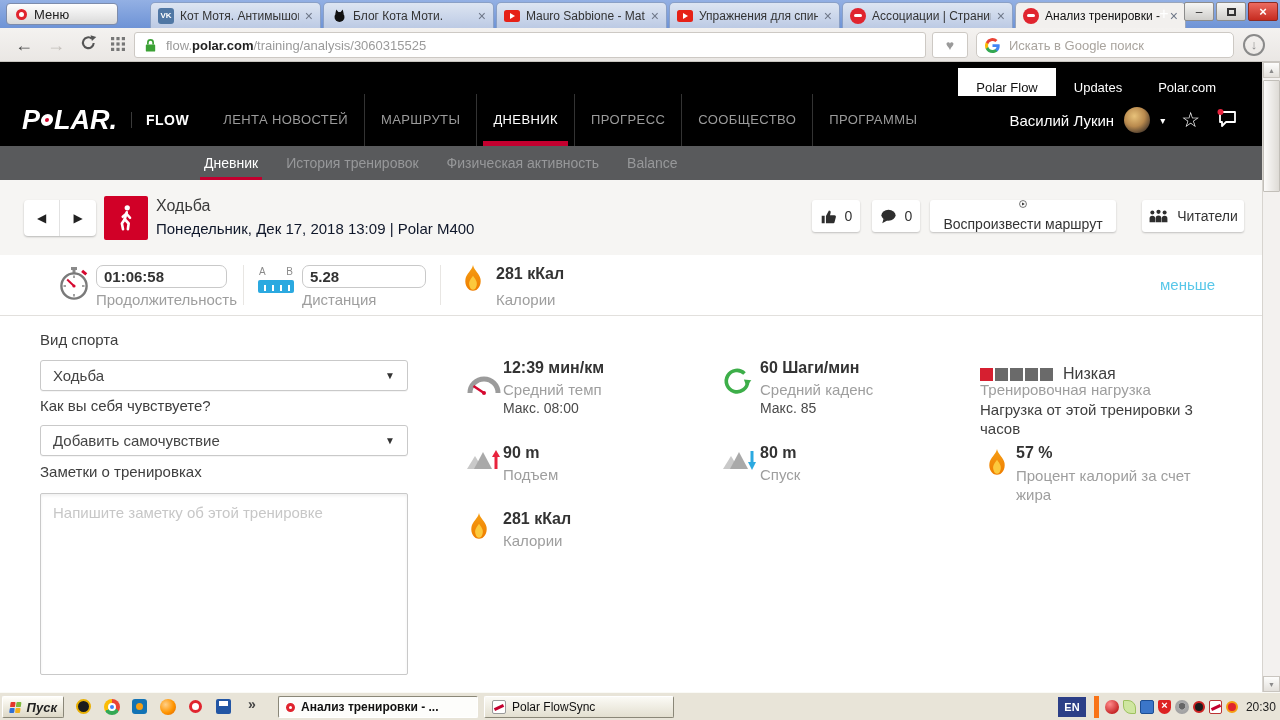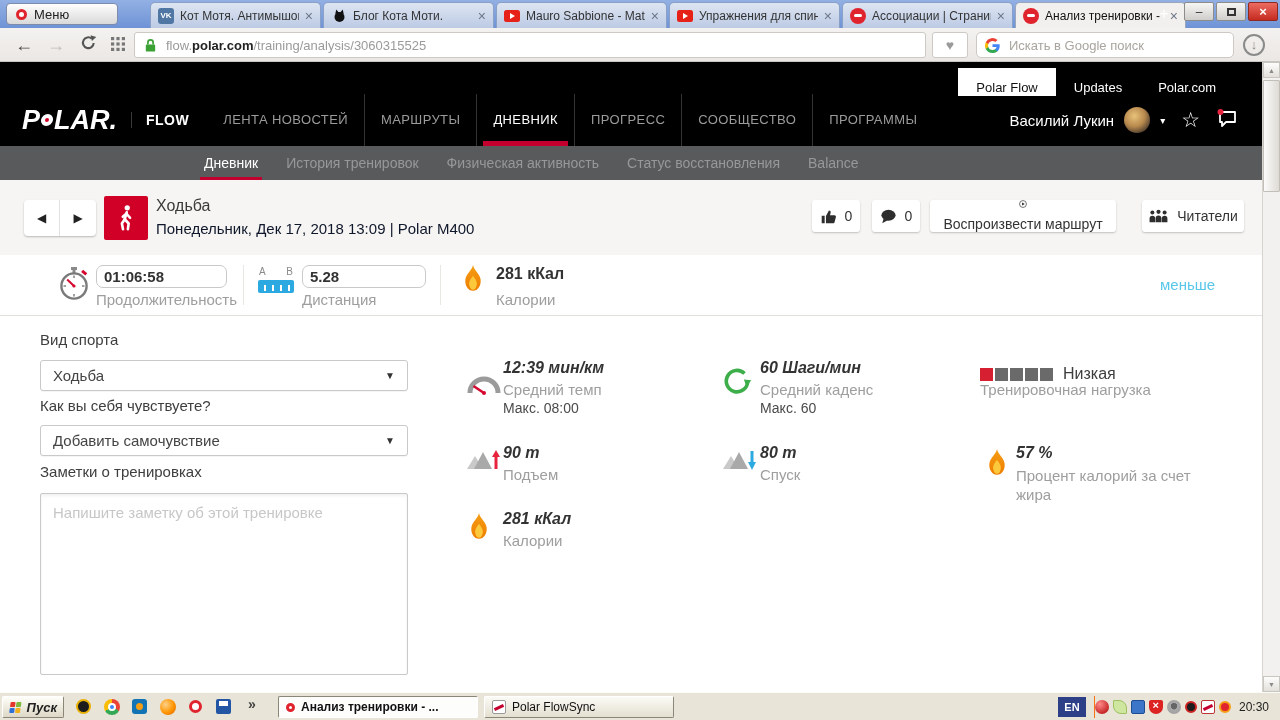--- a/index.html
+++ b/index.html
@@ -101,21 +101,21 @@
   .sumval{position:absolute;top:10px;font-size:16px;font-weight:bold;color:#333;}
   .lesslink{position:absolute;left:1160px;top:21px;color:#58c7e9;font-size:15px;}
 
   
   .content{position:absolute;left:0;top:254px;width:1262px;height:376px;background:#fff;}
   .flabel{position:absolute;left:40px;font-size:15px;color:#3e3e3e;}
   .fselect{position:absolute;left:40px;width:368px;height:31px;border:1px solid #c9c9c9;border-radius:3px;background:#fff;display:flex;align-items:center;padding:0 12px;font-size:15px;color:#444;box-shadow:0 1px 0 rgba(0,0,0,.04);}
   .fselect .sel-caret{margin-left:auto;font-size:10px;color:#333;}
   .notes{position:absolute;left:40px;top:177px;width:368px;height:182px;border:1px solid #c9c9c9;border-radius:2px;resize:none;outline:none;padding:10px 12px;font-size:15px;color:#444;box-shadow:inset 0 2px 3px rgba(0,0,0,.06);}
   .notes::placeholder{color:#c7c7c7;}
-  .statval{position:absolute;font-size:16px;font-weight:bold;color:#333;font-style:italic;}
+  .statval{position:absolute;font-size:16px;font-weight:bold;color:#333;}
   .statlab{position:absolute;font-size:15px;color:#9e9e9e;}
   .statmax{position:absolute;font-size:14px;color:#4a4a4a;}
   .sicon{position:absolute;}
   .loadsquares{position:absolute;left:980px;top:49px;display:flex;gap:2px;align-items:center;}
   .sq{width:13px;height:13px;background:#6a6a6a;}
   .sq.red{background:#d61f30;}
   .loadlevel{font-size:16px;color:#3e3e3e;margin-left:8px;}
   .loaddesc{position:absolute;left:980px;top:85px;width:215px;font-size:15px;color:#3e3e3e;line-height:1.25;}
   .fatlab{position:absolute;left:1016px;top:151px;width:200px;font-size:15px;color:#9e9e9e;line-height:1.25;}
 
@@ -126,21 +126,21 @@
 
   
   .taskbar{position:absolute;left:0;top:692px;width:1280px;height:28px;background:#e8e4d8;border-top:1px solid #fafaf6;}
   .startbtn{position:absolute;left:2px;top:3px;width:62px;height:22px;background:linear-gradient(#fffef9,#ddd8c6);border:1px solid;border-color:#fff #8a8778 #8a8778 #fff;border-radius:2px;display:flex;align-items:center;gap:5px;padding:0 6px;font-size:13px;font-weight:bold;font-style:italic;color:#222;}
   .ql{position:absolute;top:4px;width:19px;height:19px;display:flex;align-items:center;justify-content:center;}
   .chev{position:absolute;left:248px;top:3px;font-size:14px;font-weight:bold;color:#444;}
   .taskbtn{position:absolute;top:3px;height:22px;border:1px solid;border-radius:2px;display:flex;align-items:center;gap:6px;padding:0 7px;font-size:12px;color:#111;white-space:nowrap;overflow:hidden;}
   .taskbtn.active{background:#fdfdfb;border-color:#8a8778 #fff #fff #8a8778;font-weight:bold;}
   .taskbtn.idle{background:linear-gradient(#fbfaf5,#e3dfd0);border-color:#fff #8a8778 #8a8778 #fff;}
   .langbox{position:absolute;left:1058px;top:4px;width:28px;height:20px;background:#2c3f87;color:#fff;font-size:11px;font-weight:bold;text-align:center;line-height:20px;}
-  .tray{position:absolute;left:1094px;top:3px;width:182px;height:22px;border-left:1px solid #f97316;display:flex;align-items:center;gap:4px;}
+  .tray{position:absolute;left:1094px;top:3px;width:182px;height:22px;border-left:5px solid #f97316;display:flex;align-items:center;gap:4px;padding-left:6px;}
   .ti{width:14px;height:14px;border-radius:50%;}
   .clock{margin-left:4px;font-size:12px;color:#222;}
 
   
   .i-daemon{width:15px;height:15px;border-radius:50%;background:#1c1c1c;border:2px solid #e8b004;}
   .i-chrome{width:16px;height:16px;border-radius:50%;background:conic-gradient(#ea4335 0 33%,#34a853 33% 66%,#fbbc05 66% 100%);position:relative;}
   .i-chrome::after{content:"";position:absolute;left:4px;top:4px;width:8px;height:8px;border-radius:50%;background:#4285f4;border:2px solid #fff;box-sizing:border-box;}
   .i-app{width:15px;height:15px;border-radius:3px;background:#1273b5;position:relative;}
   .i-app::after{content:"";position:absolute;left:4px;top:4px;width:7px;height:7px;border-radius:50%;background:#f59e14;}
   .i-firefox{width:16px;height:16px;border-radius:50%;background:radial-gradient(circle at 35% 35%,#ffd089,#ff9500 55%,#d95e00);}
@@ -306,21 +306,20 @@
               </svg>
           </span>
         </div>
       </div>
     </div>
 
     <div class="subnav">
       <div class="snav active">Дневник</div>
       <div class="snav">История тренировок</div>
       <div class="snav">Физическая активность</div>
-      <div class="snav">Статус восстановления</div>
       <div class="snav">Balance</div>
     </div>
 
     <div class="sessionbar">
       <div class="pager">
         <div class="pagehalf">◀</div>
         <div class="pagehalf">▶</div>
       </div>
       <div class="sportbadge">
         <svg width="30" height="30" viewBox="0 0 24 24">
@@ -439,31 +438,32 @@
       <div class="statval" style="left:503px;top:43px">12:39 мин/км</div>
       <div class="statlab" style="left:503px;top:65px">Средний темп</div>
       <div class="statmax" style="left:503px;top:84px">Макс. 08:00</div>
 
       <svg class="sicon" style="left:722px;top:50px" width="30" height="30" viewBox="0 0 28 28">
         <path d="M21,7 A10,10 0 1 0 24,14.5" stroke="#3dae49" stroke-width="3.4" fill="none"></path>
         <polygon points="20.4,12.6 27.4,13.4 22.8,19" fill="#3dae49"></polygon>
       </svg>
       <div class="statval" style="left:760px;top:43px">60 Шаги/мин</div>
       <div class="statlab" style="left:760px;top:65px">Средний каденс</div>
-      <div class="statmax" style="left:760px;top:84px">Макс. 60</div>
+      <div class="statmax" style="left:760px;top:84px">Макс. 85</div>
 
       <div class="loadsquares">
         <span class="sq red"></span>
         <span class="sq"></span>
         <span class="sq"></span>
         <span class="sq"></span>
         <span class="sq"></span>
         <span class="loadlevel">Низкая</span>
       </div>
       <div class="statlab" style="left:980px;top:65px">Тренировочная нагрузка</div>
+      <div class="loaddesc">Нагрузка от этой тренировки 3 часов</div>
 
       <svg class="sicon" style="left:466px;top:131px" width="34" height="24" viewBox="0 0 34 24">
         <polygon points="1,22 9,9 17,22" fill="#c9c9c9"></polygon>
           <polygon points="8,22 17,5 26,22" fill="#a9a9a9"></polygon>
         <line x1="30" y1="22" x2="30" y2="8" stroke="#e8233d" stroke-width="3"></line>
           <polygon points="26,10 30,3 34,10" fill="#e8233d"></polygon>
       </svg>
       <div class="statval" style="left:503px;top:128px">90 m</div>
       <div class="statlab" style="left:503px;top:150px">Подъем</div>
 

